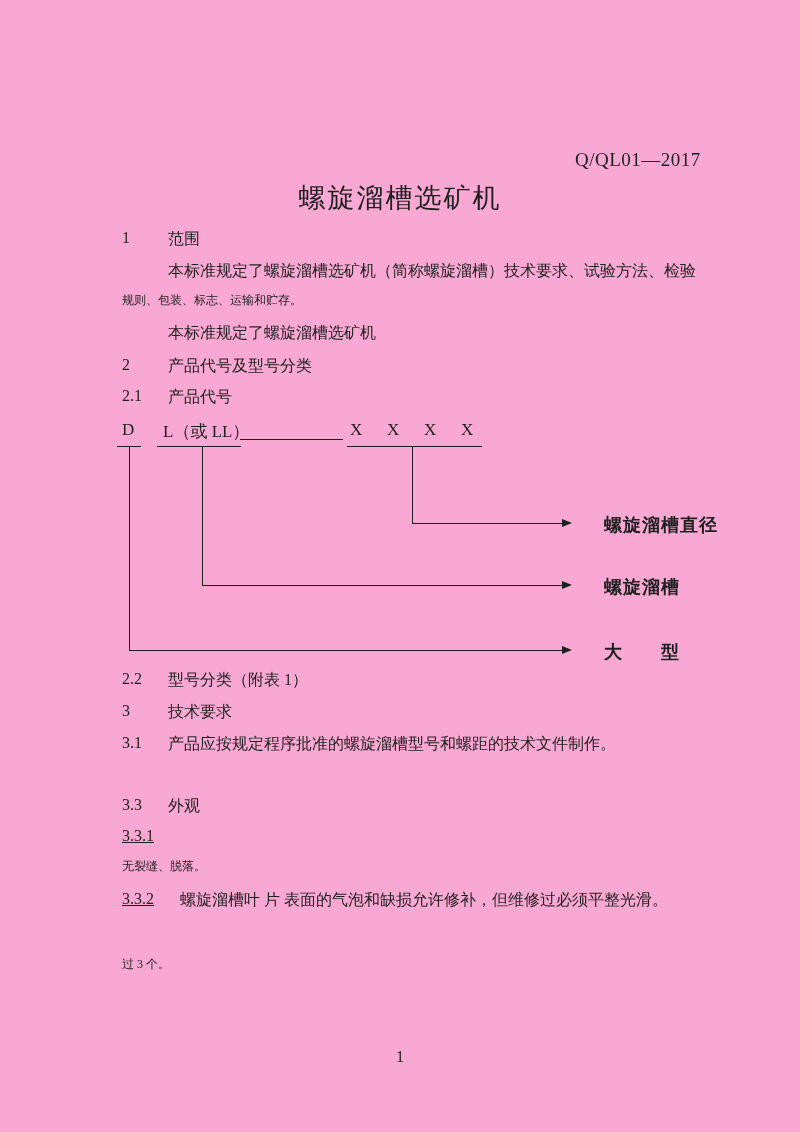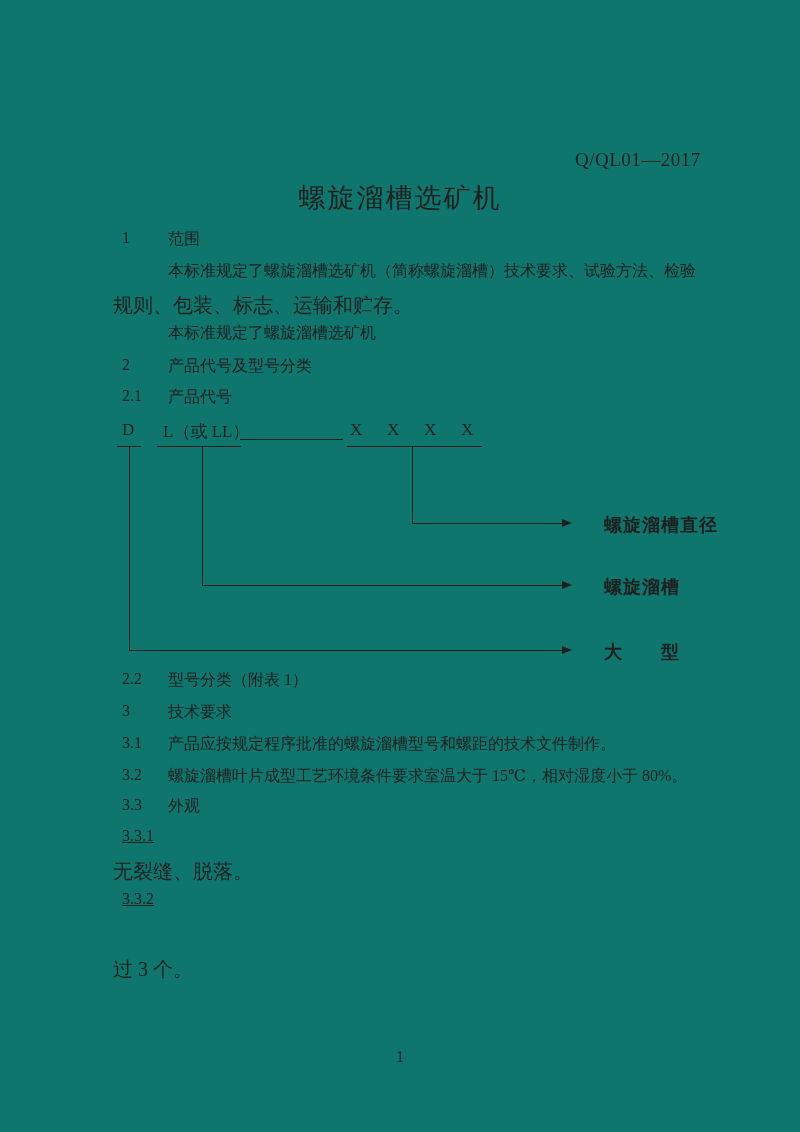--- a/index.html
+++ b/index.html
@@ -1,30 +1,30 @@
 <!DOCTYPE html>
 <html><head>
 <meta charset="utf-8">
 <style>
   html,body{margin:0;padding:0;background:#f2f2f2;}
   .page{
     position:relative;
     width:800px;height:1132px;
     margin:0 auto;
-    background:#0f766e;
+    background:#f9a8d4;
     font-family:"Liberation Serif","DejaVu Serif",serif;
     color:#1f1f1f;
     overflow:hidden;
     box-shadow:0 0 3px rgba(0,0,0,.15);
   }
   .abs{position:absolute;white-space:nowrap;}
   .body-line{position:absolute;left:122px;white-space:nowrap;font-size:16px;display:flex;}
   .body-line .num{display:inline-block;min-width:46px;}
   .body-line .num.wide{min-width:58px;text-decoration:underline;}
-  .cont{position:absolute;left:113px;white-space:nowrap;font-size:20px;}
+  .cont{position:absolute;left:122px;white-space:nowrap;font-size:12px;}
   .indent{position:absolute;left:168px;white-space:nowrap;font-size:16px;}
   .header-code{top:149px;left:575px;font-size:19px;letter-spacing:.5px;}
   .doc-title{top:180px;left:0;width:100%;text-align:center;font-size:27px;font-weight:normal;letter-spacing:2px;white-space:nowrap;position:absolute;}
   .page-num{top:1048px;left:0;width:100%;text-align:center;font-size:16px;position:absolute;}
   
   .code-letter{position:absolute;top:420px;font-size:17px;}
   .hline{position:absolute;height:1px;background:#1f1f1f;}
   .vline{position:absolute;width:1px;background:#1f1f1f;}
   .arrow-head{position:absolute;width:0;height:0;
     border-left:10px solid #1f1f1f;border-top:4px solid transparent;border-bottom:4px solid transparent;}
@@ -88,32 +88,29 @@
     <span>型号分类（附表 1）</span>
   </div>
   <div class="body-line" style="top:702px">
     <span class="num">3</span>
     <span>技术要求</span>
   </div>
   <div class="body-line" style="top:734px">
     <span class="num">3.1</span>
     <span>产品应按规定程序批准的螺旋溜槽型号和螺距的技术文件制作。</span>
   </div>
-  <div class="body-line" style="top:766px">
-    <span class="num">3.2</span>
-    <span>螺旋溜槽叶片成型工艺环境条件要求室温大于 15℃，相对湿度小于 80%。</span>
-  </div>
   <div class="body-line" style="top:796px">
     <span class="num">3.3</span>
     <span>外观</span>
   </div>
   <div class="body-line" style="top:827px">
     <span class="num wide">3.3.1</span>
   </div>
   <div class="cont" style="top:858px">无裂缝、脱落。</div>
   <div class="body-line" style="top:890px">
     <span class="num wide">3.3.2</span>
+    <span>螺旋溜槽叶 片 表面的气泡和缺损允许修补，但维修过必须平整光滑。</span>
   </div>
   <div class="cont" style="top:956px">过 3 个。</div>
 
   <div class="page-num">1</div>
 
 </div>
 
 </body></html>

